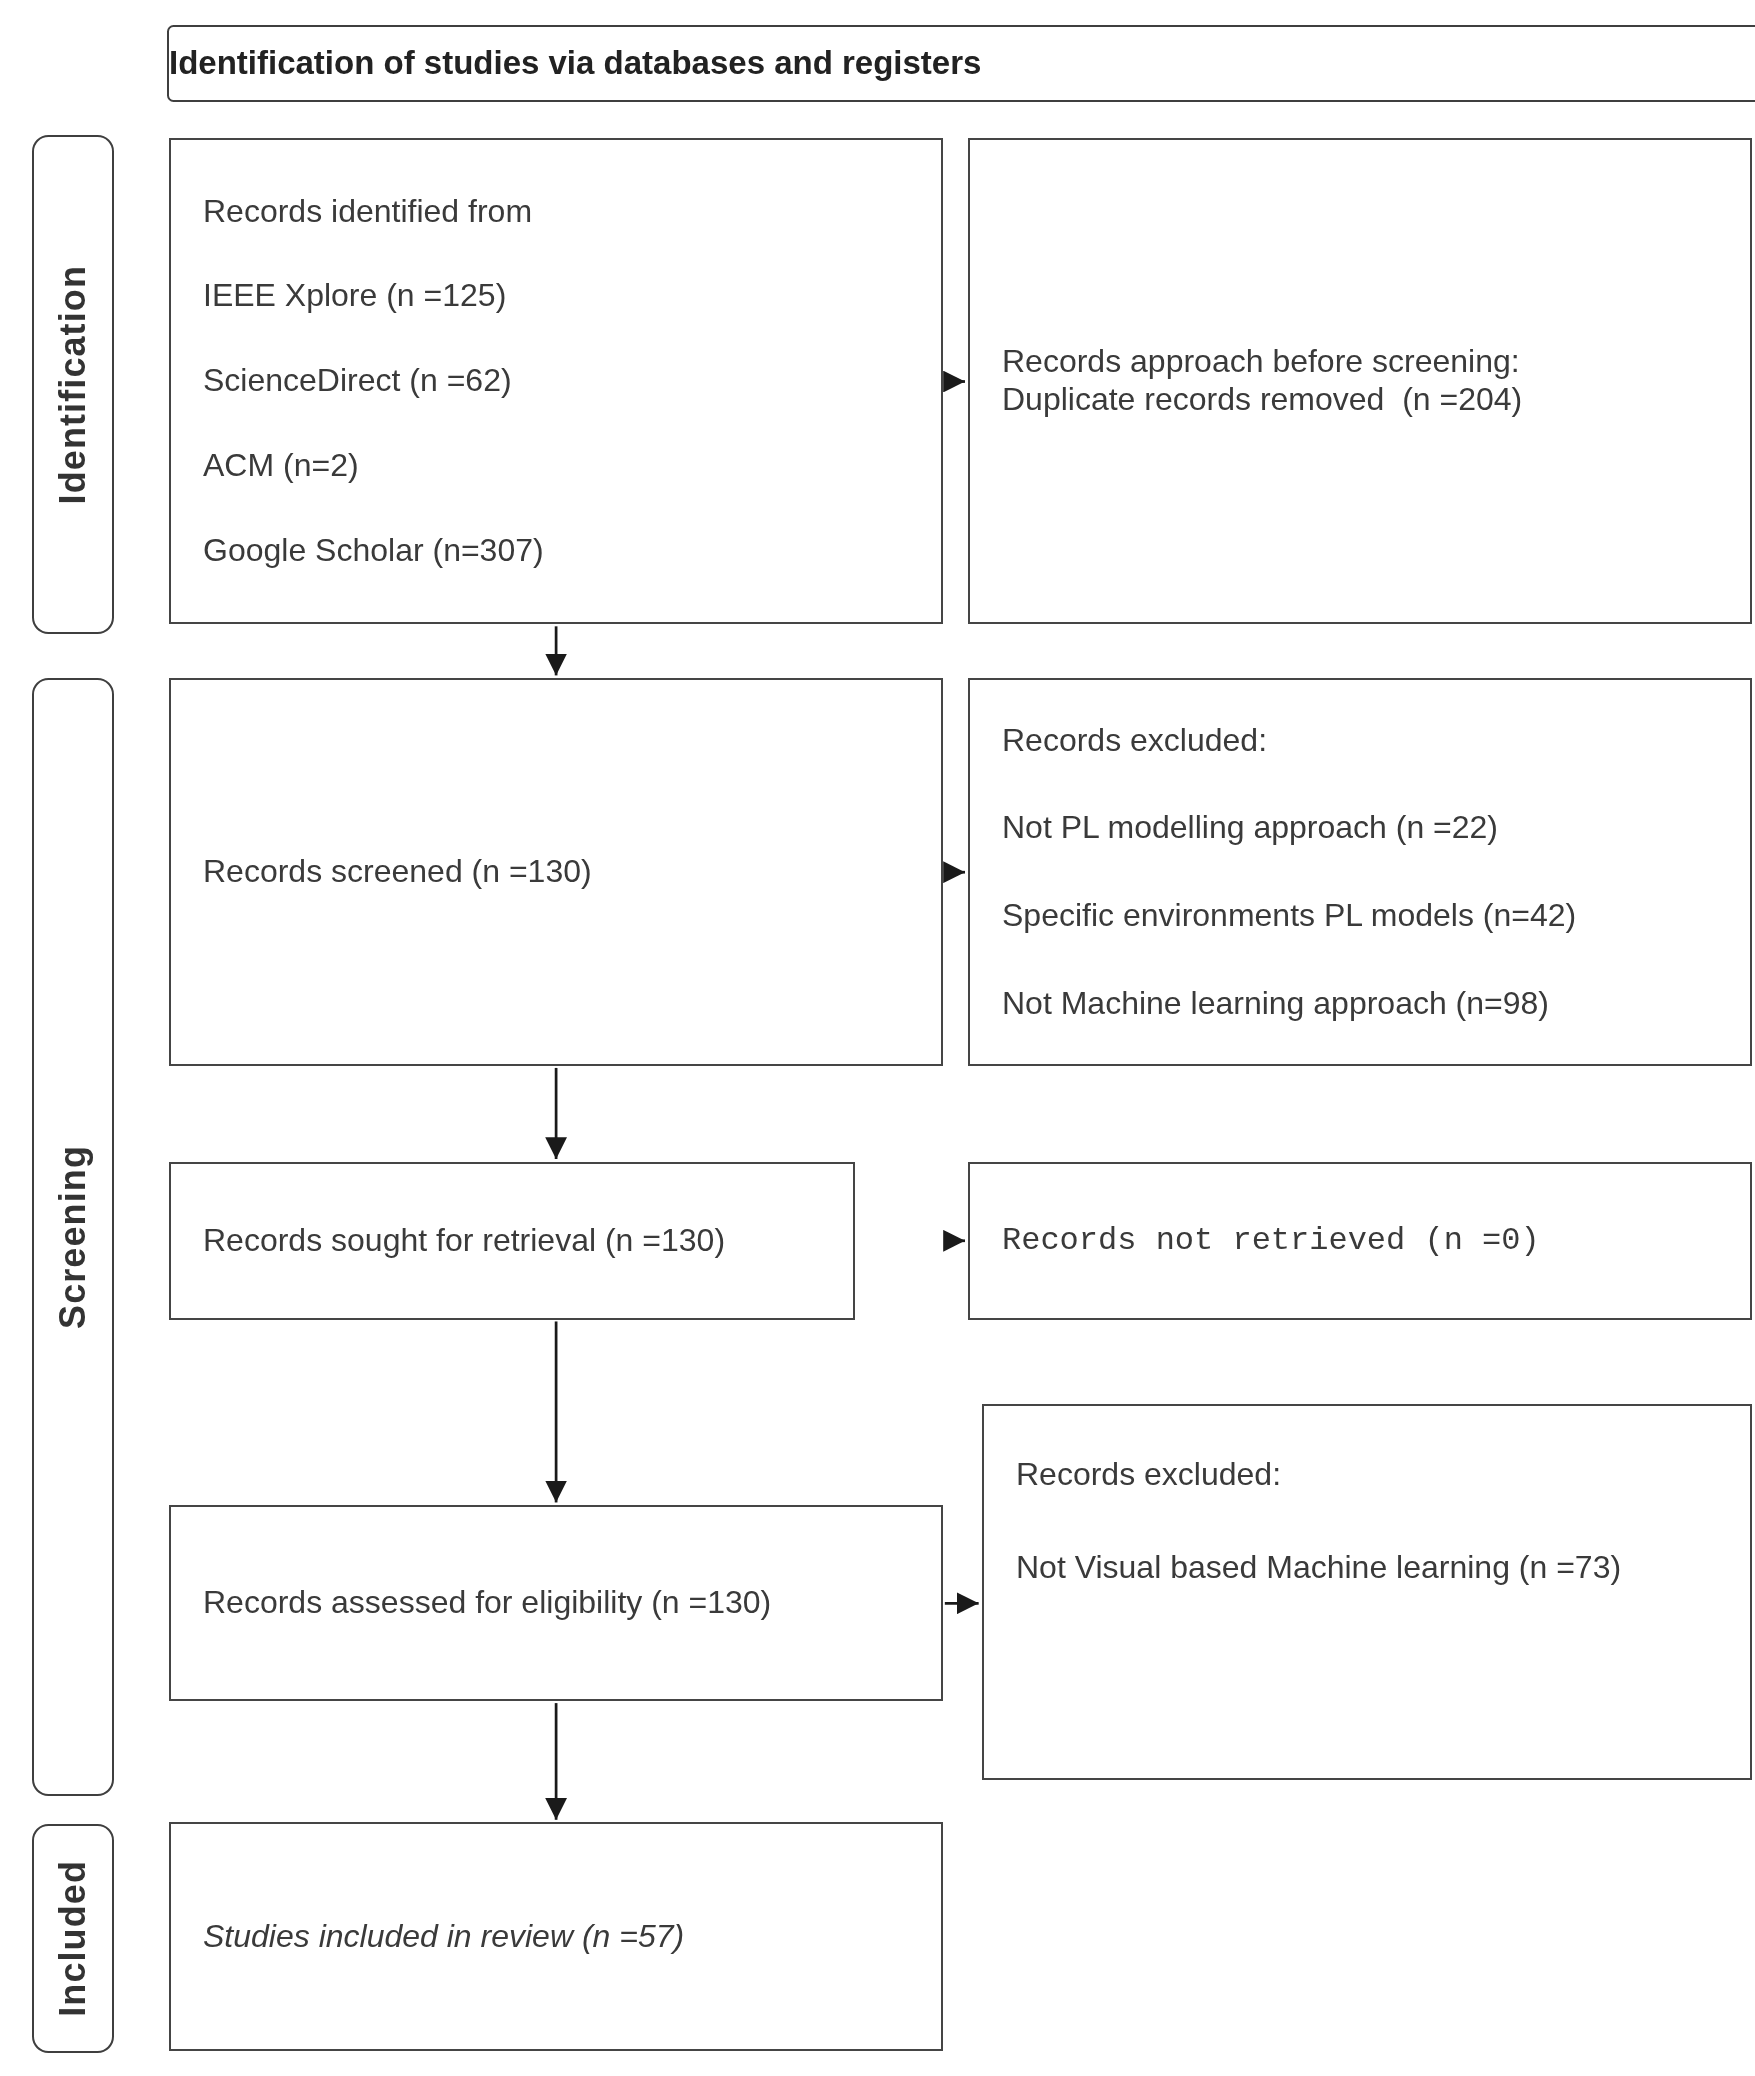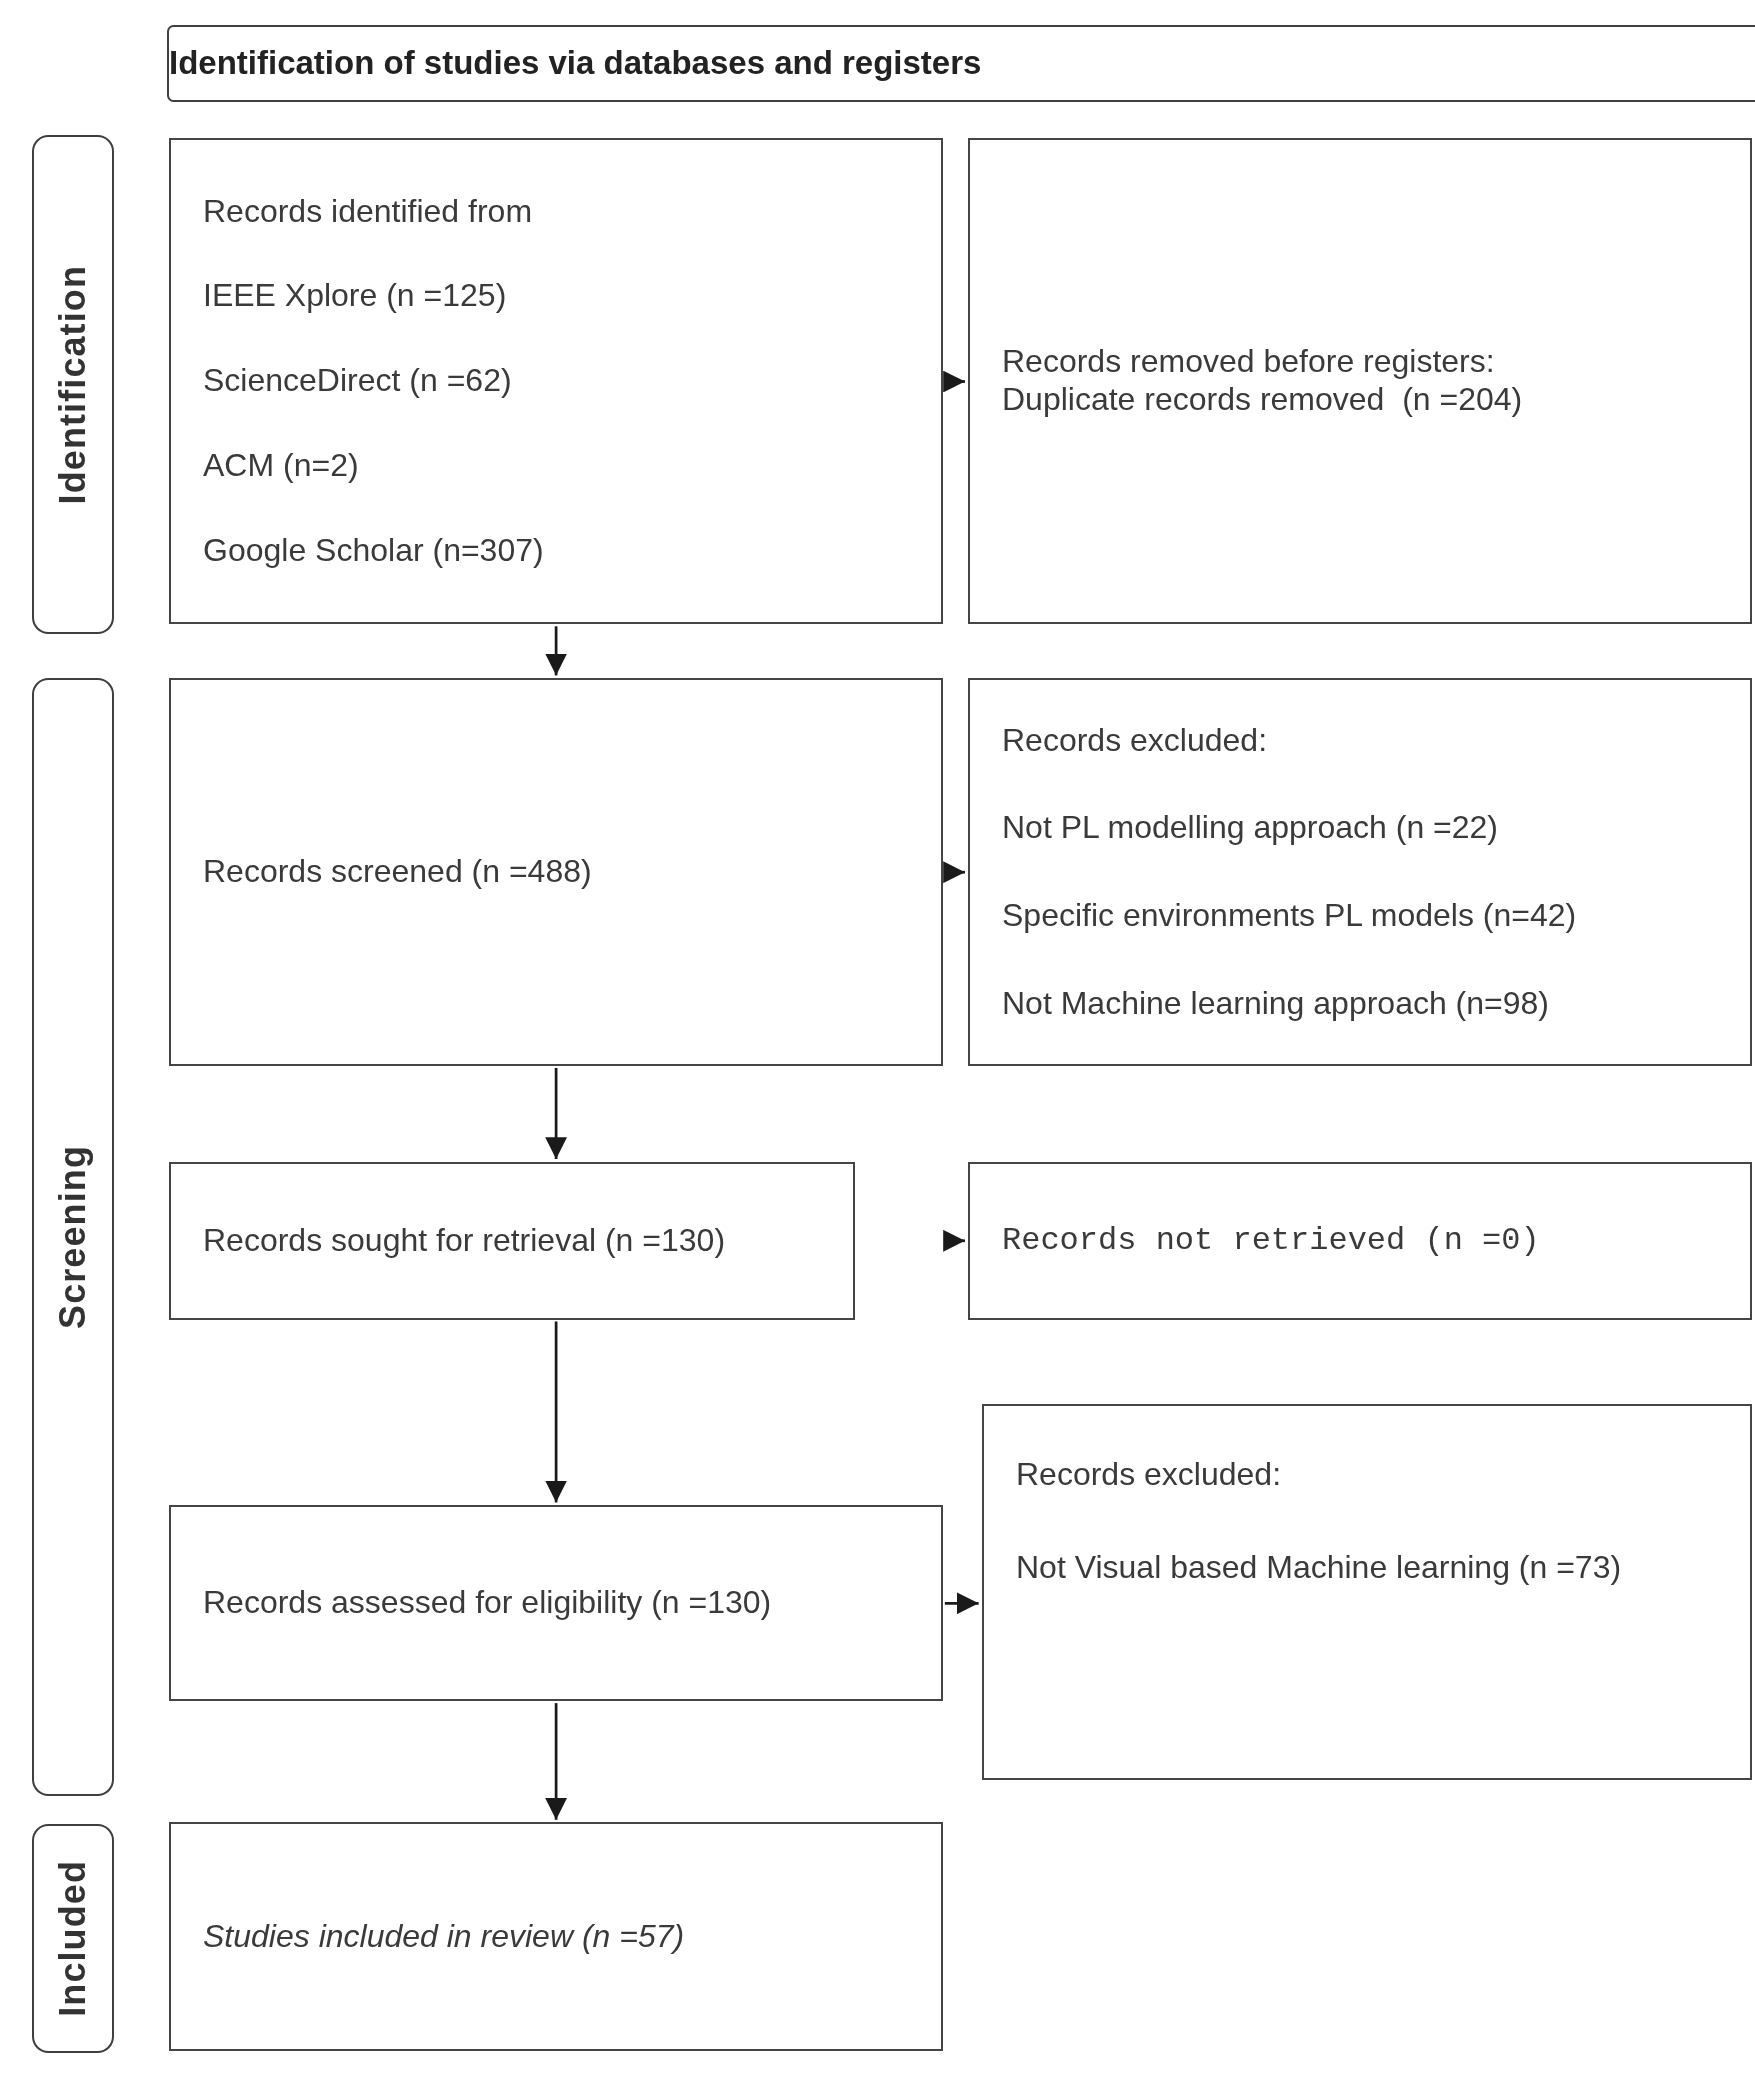--- a/index.html
+++ b/index.html
@@ -123,26 +123,26 @@
 
   <div class="box box-identified">
     <p>Records identified from</p>
     <p>IEEE Xplore (n =125)</p>
     <p>ScienceDirect (n =62)</p>
     <p>ACM (n=2)</p>
     <p>Google Scholar (n=307)</p>
   </div>
 
   <div class="box box-removed">
-    <p>Records removed before registers:</p>
+    <p>Records approach before screening:</p>
     <p>Duplicate records removed  (n =204)</p>
   </div>
 
   <div class="box box-screened">
-    <p>Records screened (n =488)</p>
+    <p>Records screened (n =130)</p>
   </div>
 
   <div class="box box-excluded1">
     <p>Records excluded:</p>
     <p>Not PL modelling approach (n =22)</p>
     <p>Specific environments PL models (n=42)</p>
     <p>Not Machine learning approach (n=98)</p>
   </div>
 
   <div class="box box-sought">

